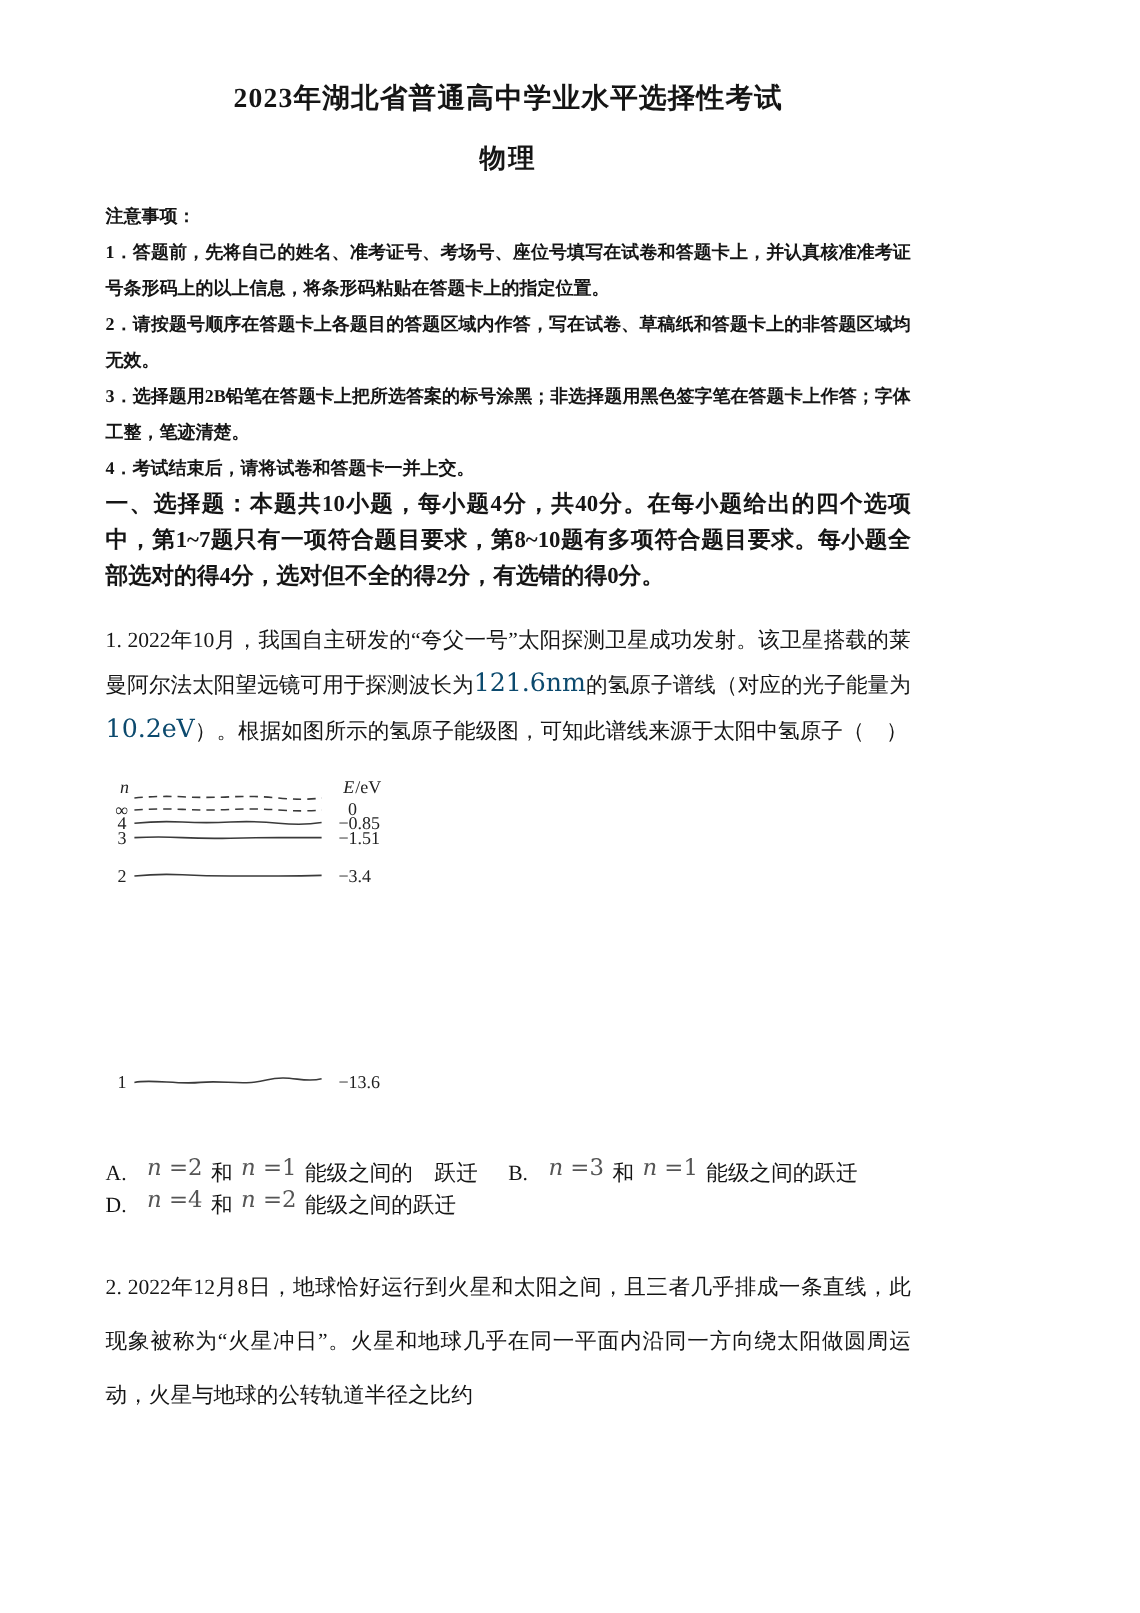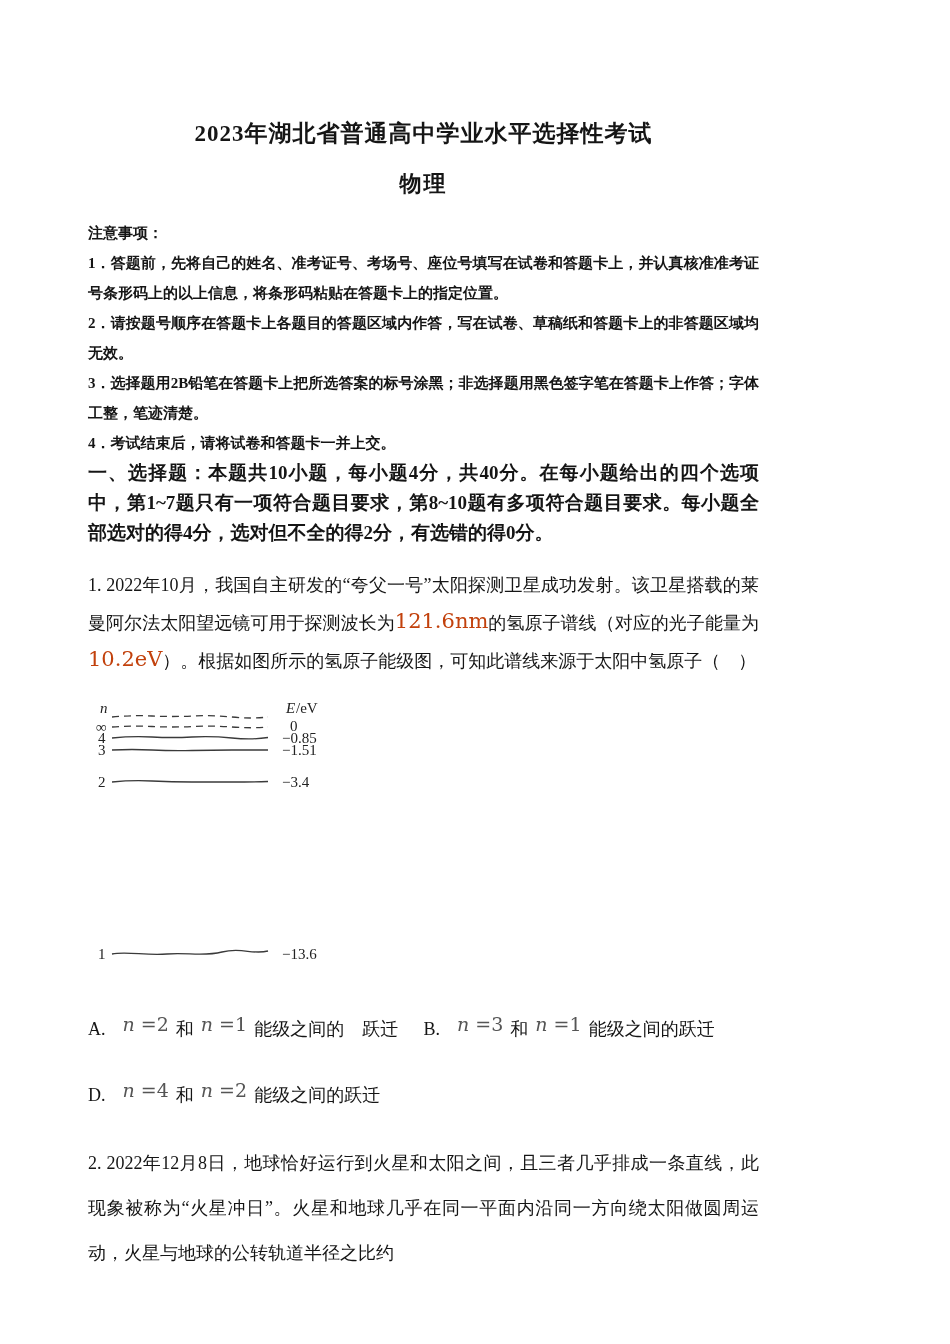--- a/index.html
+++ b/index.html
@@ -1,37 +1,37 @@
 <!DOCTYPE html>
 <html><head>
 <meta charset="utf-8">
 <style>
   html,body{margin:0;padding:0;}
   body{
     width:950px;height:1344px;background:#ffffff;color:#151515;
     font-family:"Liberation Serif","DejaVu Serif",serif;
   }
-  .page{width:845px;height:1344px;padding:104px 86px 0 88px;box-sizing:border-box;overflow:hidden;}
+  .page{width:845px;height:1344px;padding:52px 86px 0 88px;box-sizing:border-box;overflow:hidden;}
   .center{text-align:center;}
   .title{font-size:23px;font-weight:700;line-height:30px;letter-spacing:1px;}
   .subject{font-size:22px;font-weight:700;line-height:30px;margin-top:20px;letter-spacing:2px;}
   .info{font-size:19px;font-weight:700;line-height:26px;margin-top:14px;}
   .wish{font-size:19px;font-weight:700;line-height:26px;margin-top:4px;}
   .notices{margin-top:6px;}
   .bold-par{font-size:15px;font-weight:700;line-height:30px;text-align:justify;margin:0;}
   .section-heading{font-size:19px;font-weight:700;line-height:30px;text-align:justify;margin-top:0;}
   .question{font-size:18px;line-height:36px;text-align:justify;margin-top:6px;font-weight:400;}
-  .math{font-size:21px;color:#c2410c;vertical-align:1px;font-family:"DejaVu Serif","Liberation Serif",serif;}
+  .math{font-size:21px;color:#0c4a6e;vertical-align:1px;font-family:"DejaVu Serif","Liberation Serif",serif;}
   .mvar{font-style:italic;}
   .diagram{margin-top:2px;margin-left:2px;}
   .diagram svg text{font-family:"Liberation Serif","DejaVu Serif",serif;font-size:15px;fill:#222222;}
   .diagram svg text.it{font-style:italic;}
   .diagram svg path{fill:none;stroke:#3a3a3a;stroke-width:1.3;}
   .diagram svg path.dash{stroke-dasharray:7,5;}
-  .options{display:grid;grid-template-columns:1fr 1fr;row-gap:38px;margin-top:40px;font-size:18px;}
+  .options{display:grid;grid-template-columns:1fr 1fr;margin-top:40px;font-size:18px;}
   .option{white-space:nowrap;}
   .opt-label{margin-right:10px;}
   .opt-math{font-size:19px;color:#555555;vertical-align:4px;font-family:"DejaVu Serif","Liberation Serif",serif;margin:0 7px;}
   .q2{margin-top:34px;line-height:45px;}
 </style>
 </head>
 <body>
 
 <div class="page">
 

